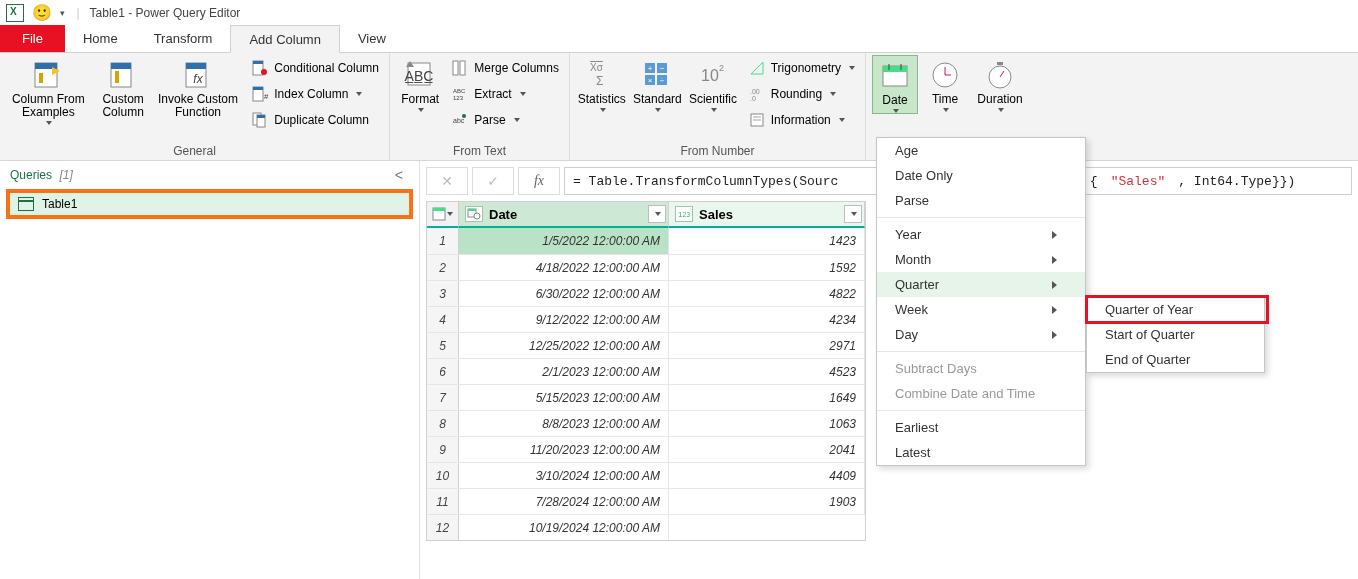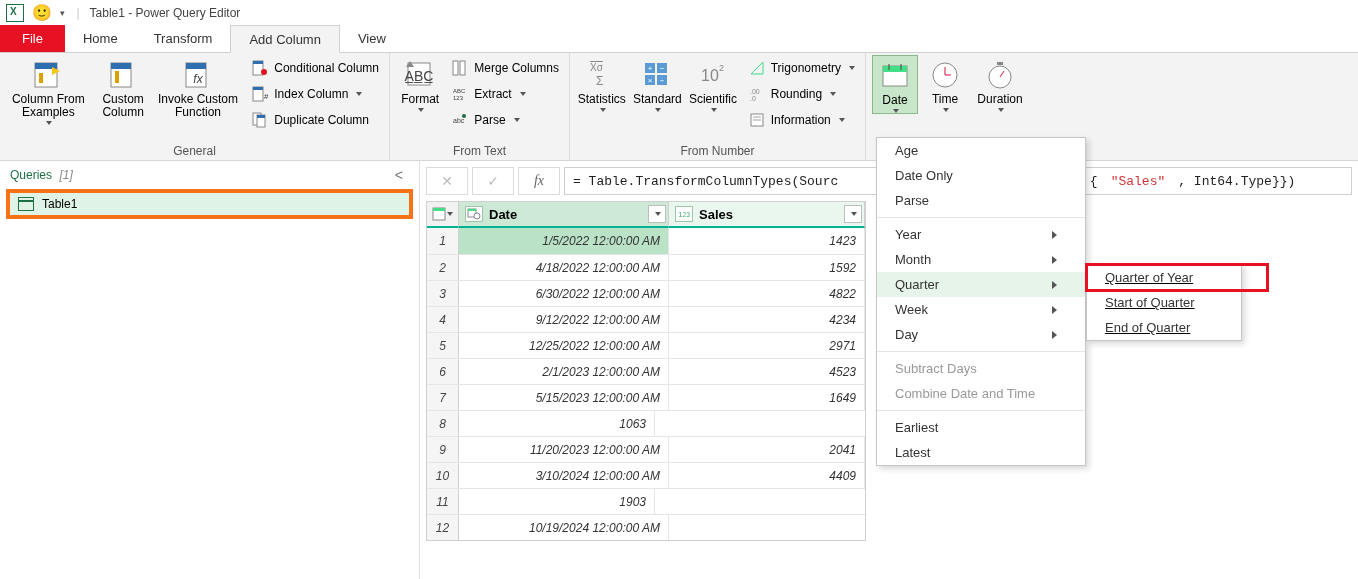--- a/index.html
+++ b/index.html
@@ -73,21 +73,21 @@
   .grid-body .cell.sales { width:196px; justify-content:flex-end; }
 
   
   .menu { position:absolute; background:#fff; border:1px solid #c6c6c6; box-shadow: 3px 3px 6px rgba(0,0,0,0.15); z-index:20; font-size:13px; }
   .menu .sep { height:1px; background:#e5e5e5; margin:4px 0; }
   .menu-item { padding:5px 28px 5px 18px; display:flex; align-items:center; justify-content:space-between; cursor:pointer; color:#333; min-width: 180px; white-space:nowrap; }
   .menu-item:hover, .menu-item.hover { background:#e7f4ea; }
   .menu-item.disabled { color:#999; cursor:default; }
   .menu-item .sub-tri { width:0; height:0; border-top:4px solid transparent; border-bottom:4px solid transparent; border-left:5px solid #555; }
   #date-menu { left: 876px; top: 137px; width: 210px; }
-  #quarter-submenu { left: 1086px; top: 264px; width: 156px; text-decoration: underline; }
+  #quarter-submenu { left: 1086px; top: 296px; width: 179px; }
   #quarter-submenu .menu-item.highlight { outline: 3px solid #e81123; outline-offset: -1px; }
 </style>
 </head>
 <body>
 
 <div class="titlebar">
   <span class="app-icon"></span>
   <span class="smiley">🙂</span>
   <span class="qat-drop">▾</span>
   <span class="divider">|</span>
@@ -399,34 +399,36 @@
             <div class="cell date">2/1/2023 12:00:00 AM</div>
             <div class="cell sales">4523</div>
           </div>
           <div class="row">
             <div class="rn">7</div>
             <div class="cell date">5/15/2023 12:00:00 AM</div>
             <div class="cell sales">1649</div>
           </div>
           <div class="row">
             <div class="rn">8</div>
+            <div class="cell date">8/8/2023 12:00:00 AM</div>
             <div class="cell sales">1063</div>
           </div>
           <div class="row">
             <div class="rn">9</div>
             <div class="cell date">11/20/2023 12:00:00 AM</div>
             <div class="cell sales">2041</div>
           </div>
           <div class="row">
             <div class="rn">10</div>
             <div class="cell date">3/10/2024 12:00:00 AM</div>
             <div class="cell sales">4409</div>
           </div>
           <div class="row">
             <div class="rn">11</div>
+            <div class="cell date">7/28/2024 12:00:00 AM</div>
             <div class="cell sales">1903</div>
           </div>
           <div class="row">
             <div class="rn">12</div>
             <div class="cell date">10/19/2024 12:00:00 AM</div>
           </div>
         </div>
     </div>
   </div>
 </div>

